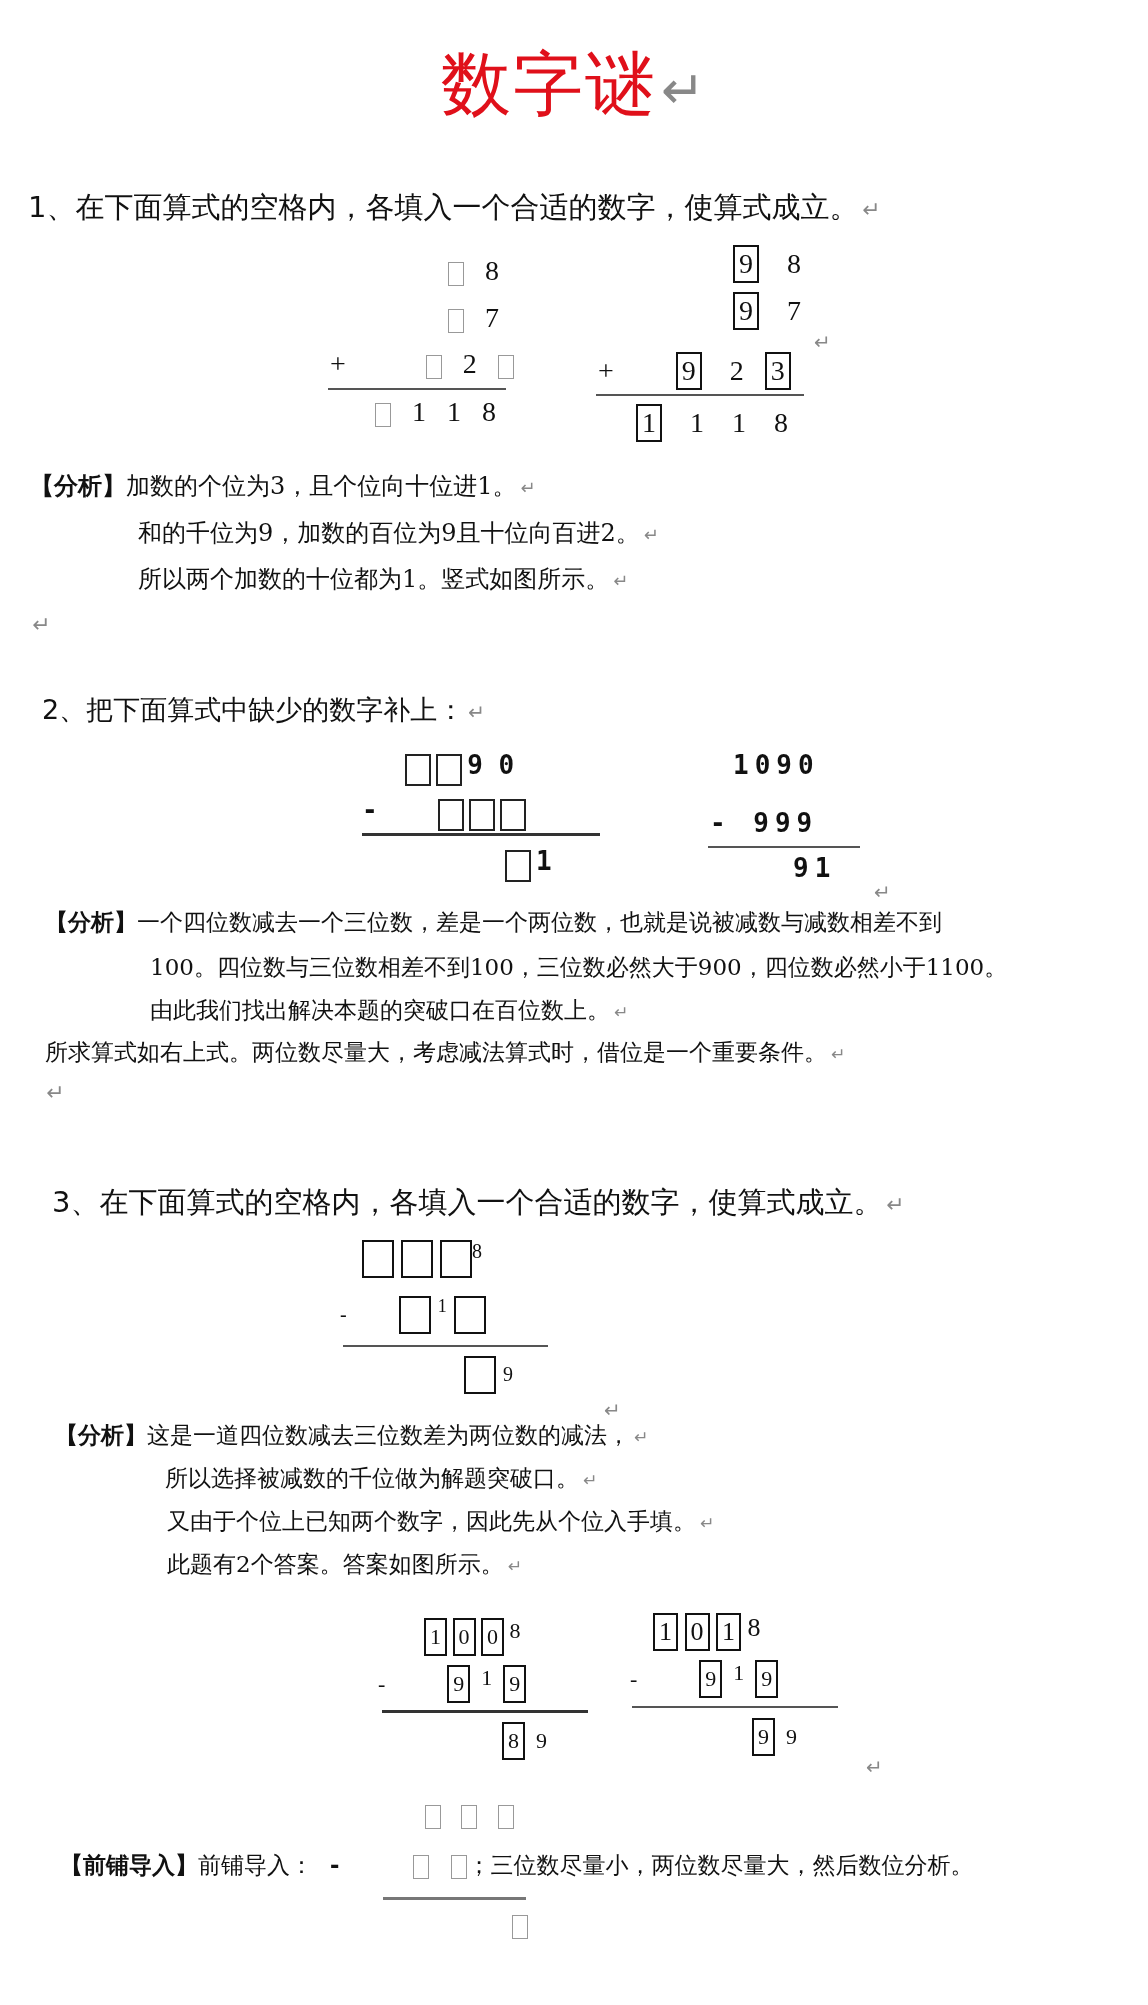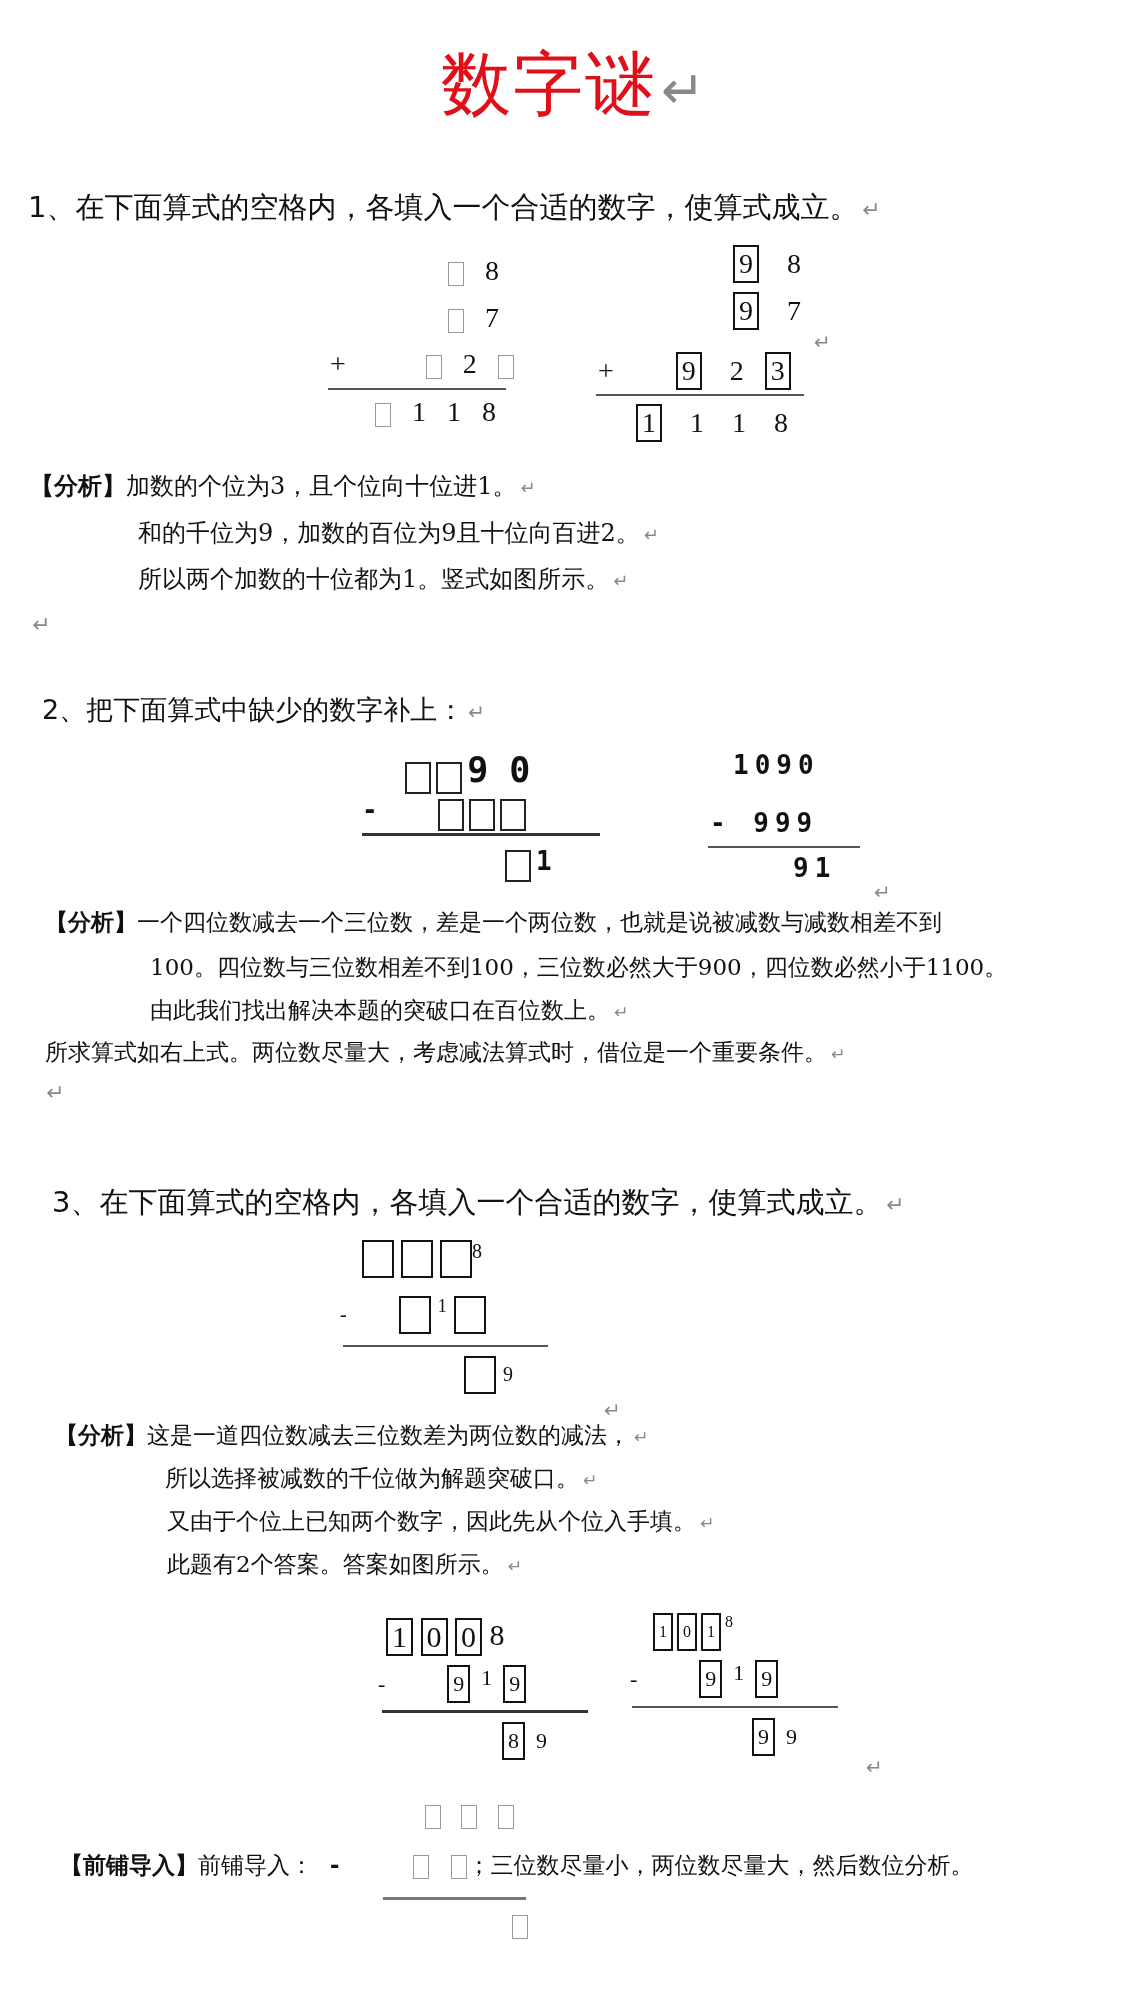--- a/index.html
+++ b/index.html
@@ -42,21 +42,21 @@
 </div>
 
 <div class="abs an" style="left:30px;top:470px;"><span style="font-weight:bold">【分析】</span><span>加数的个位为3，且个位向十位进1。</span><span class="ret">↵</span></div>
 <div class="abs an" style="left:138px;top:517px;"><span>和的千位为9，加数的百位为9且十位向百进2。</span><span class="ret">↵</span></div>
 <div class="abs an" style="left:138px;top:563px;"><span>所以两个加数的十位都为1。竖式如图所示。</span><span class="ret">↵</span></div>
 <div class="abs ret" style="left:28px;top:612px;font-size:22px;">↵</div>
 
 <div class="abs q" style="left:42px;top:692px;font-size:27px;"><span>2、把下面算式中缺少的数字补上：</span><span class="ret">↵</span></div>
 
 <div>
-  <div class="abs" style="left:405px;top:750px;"><span class="sq" style="width:22px;height:28px;border:2px solid #222"></span> <span class="sq" style="width:22px;height:28px;border:2px solid #222"></span> <span class="mono" style="font-size:35px;">9 0</span></div>
+  <div class="abs" style="left:405px;top:750px;"><span class="sq" style="width:22px;height:28px;border:2px solid #222"></span> <span class="sq" style="width:22px;height:28px;border:2px solid #222"></span> <span class="mono" style="font-size:26px;">9 0</span></div>
   <div class="abs" style="left:362px;top:795px;"><span class="mono" style="font-size:26px;">-</span><span style="display:inline-block;width:60px"></span><span class="sq" style="width:22px;height:28px;border:2px solid #222"></span> <span class="sq" style="width:22px;height:28px;border:2px solid #222"></span> <span class="sq" style="width:22px;height:28px;border:2px solid #222"></span></div>
   <div class="hline" style="left:362px;top:833px;width:238px;height:3px;background:#333;"></div>
   <div class="abs" style="left:505px;top:846px;"><span class="sq" style="width:22px;height:28px;border:2px solid #222"></span> <span class="mono" style="font-size:26px;">1</span></div>
 </div>
 
 <div>
   <div class="abs mono" style="left:733px;top:750px;font-size:26px;letter-spacing:6px;">1090</div>
   <div class="abs mono" style="left:710px;top:808px;font-size:26px;letter-spacing:6px;"><span>-</span>&nbsp;<span>999</span></div>
   <div class="hline" style="left:708px;top:846px;width:152px;"></div>
   <div class="abs mono" style="left:793px;top:853px;font-size:26px;letter-spacing:6px;">91</div>
@@ -78,28 +78,28 @@
   <div class="abs num" style="left:464px;top:1356px;"><span class="bigsq"></span>&nbsp;<span style="font-size:20px;">9</span></div>
   <div class="abs ret" style="left:600px;top:1398px;font-size:20px;">↵</div>
 </div>
 
 <div class="abs an" style="left:55px;top:1420px;font-size:23px;"><span style="font-weight:bold">【分析】</span><span>这是一道四位数减去三位数差为两位数的减法，</span><span class="ret">↵</span></div>
 <div class="abs an" style="left:165px;top:1463px;font-size:23px;"><span>所以选择被减数的千位做为解题突破口。</span><span class="ret">↵</span></div>
 <div class="abs an" style="left:167px;top:1506px;font-size:23px;text-align:center;"><span>又由于个位上已知两个数字，因此先从个位入手填。</span><span class="ret">↵</span></div>
 <div class="abs an" style="left:167px;top:1549px;font-size:23px;"><span>此题有2个答案。答案如图所示。</span><span class="ret">↵</span></div>
 
 <div>
-  <div class="abs num" style="left:386px;top:1618px;font-size:30px;"><span class="box">1</span>&nbsp;<span class="box">0</span>&nbsp;<span class="box">0</span>&nbsp;<span style="vertical-align:top">8</span></div>
+  <div class="abs num" style="left:424px;top:1618px;font-size:22px;"><span class="box">1</span>&nbsp;<span class="box">0</span>&nbsp;<span class="box">0</span>&nbsp;<span style="vertical-align:top">8</span></div>
   <div class="abs num" style="left:378px;top:1665px;font-size:22px;"><span>-</span><span style="display:inline-block;width:62px"></span><span class="box">9</span>&nbsp;&nbsp;<span style="vertical-align:top">1</span>&nbsp;&nbsp;<span class="box">9</span></div>
   <div class="hline" style="left:382px;top:1710px;width:206px;height:3px;background:#333;"></div>
   <div class="abs num" style="left:502px;top:1722px;font-size:22px;"><span class="box">8</span>&nbsp;&nbsp;<span>9</span></div>
 </div>
 
 <div>
-  <div class="abs num" style="left:653px;top:1613px;font-size:16px;"><span class="box">1</span>&nbsp;<span class="box">0</span>&nbsp;<span class="box">1</span>&nbsp;<span style="vertical-align:top">8</span></div>
+  <div class="abs num" style="left:653px;top:1613px;font-size:26px;"><span class="box">1</span>&nbsp;<span class="box">0</span>&nbsp;<span class="box">1</span>&nbsp;<span style="vertical-align:top">8</span></div>
   <div class="abs num" style="left:630px;top:1660px;font-size:22px;"><span>-</span><span style="display:inline-block;width:62px"></span><span class="box">9</span>&nbsp;&nbsp;<span style="vertical-align:top">1</span>&nbsp;&nbsp;<span class="box">9</span></div>
   <div class="hline" style="left:632px;top:1706px;width:206px;"></div>
   <div class="abs num" style="left:752px;top:1718px;font-size:22px;"><span class="box">9</span>&nbsp;&nbsp;<span>9</span></div>
   <div class="abs ret" style="left:862px;top:1755px;font-size:20px;">↵</div>
 </div>
 
 <div>
   <div class="abs" style="left:425px;top:1805px;"><span class="sq"></span>&nbsp;&nbsp;&nbsp;&nbsp;<span class="sq"></span>&nbsp;&nbsp;&nbsp;&nbsp;<span class="sq"></span></div>
   <div class="abs an" style="left:60px;top:1850px;font-size:23px;"><span style="font-weight:bold">【前铺导入】</span><span>前铺导入：</span>&nbsp;&nbsp;<span class="mono">-</span><span style="display:inline-block;width:72px"></span><span class="sq"></span>&nbsp;&nbsp;&nbsp;<span class="sq"></span><span>；三位数尽量小，两位数尽量大，然后数位分析。</span></div>
   <div class="hline" style="left:383px;top:1897px;width:143px;height:3px;background:#777;"></div>

